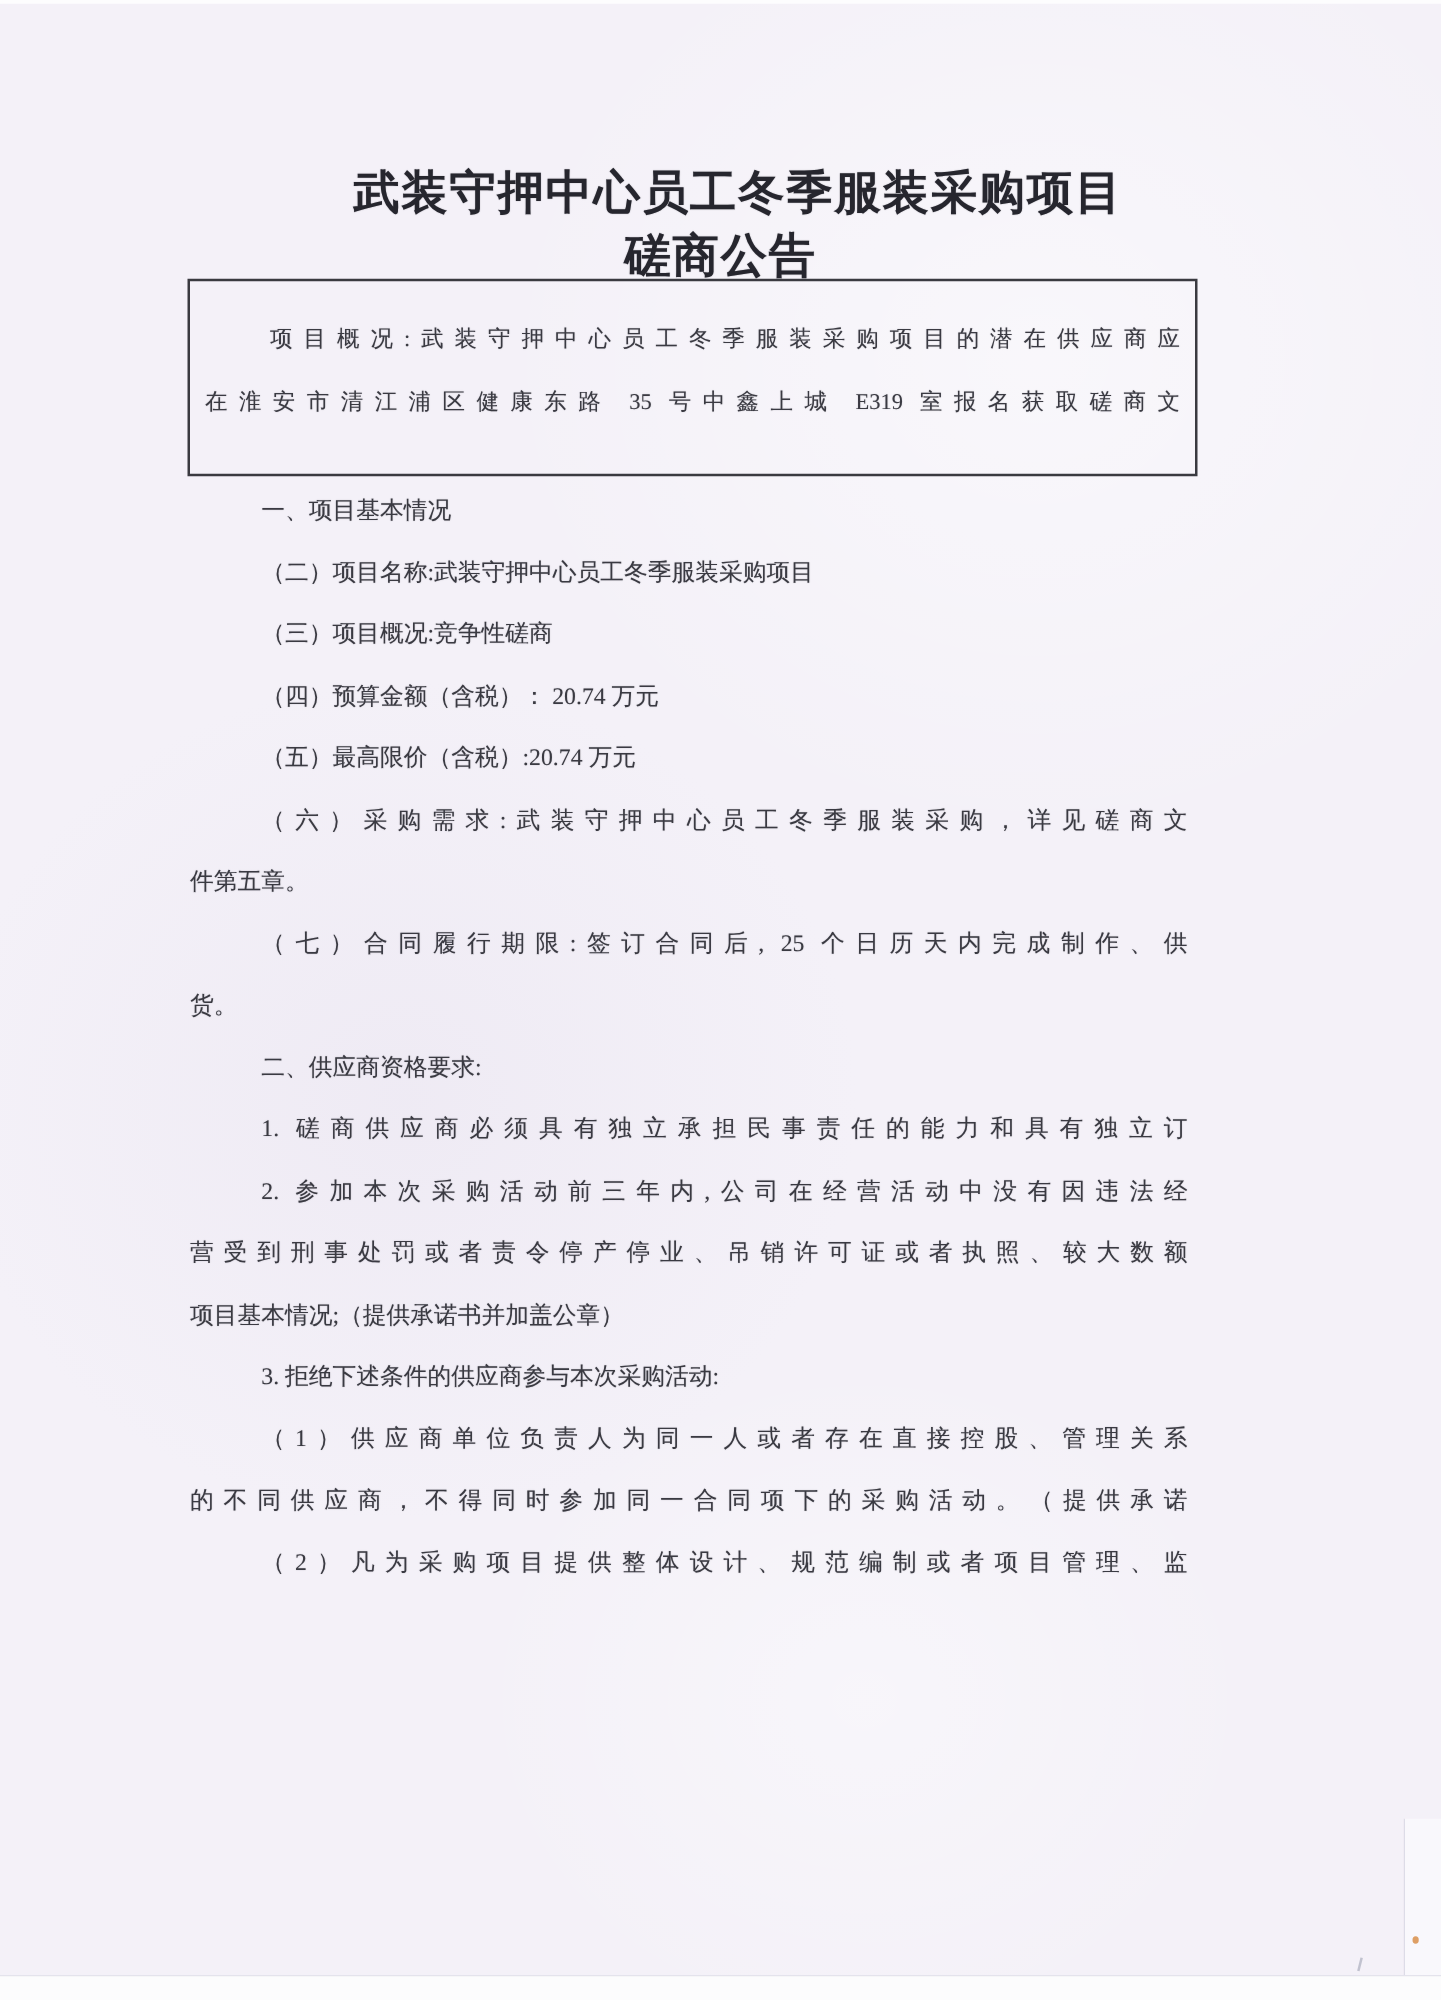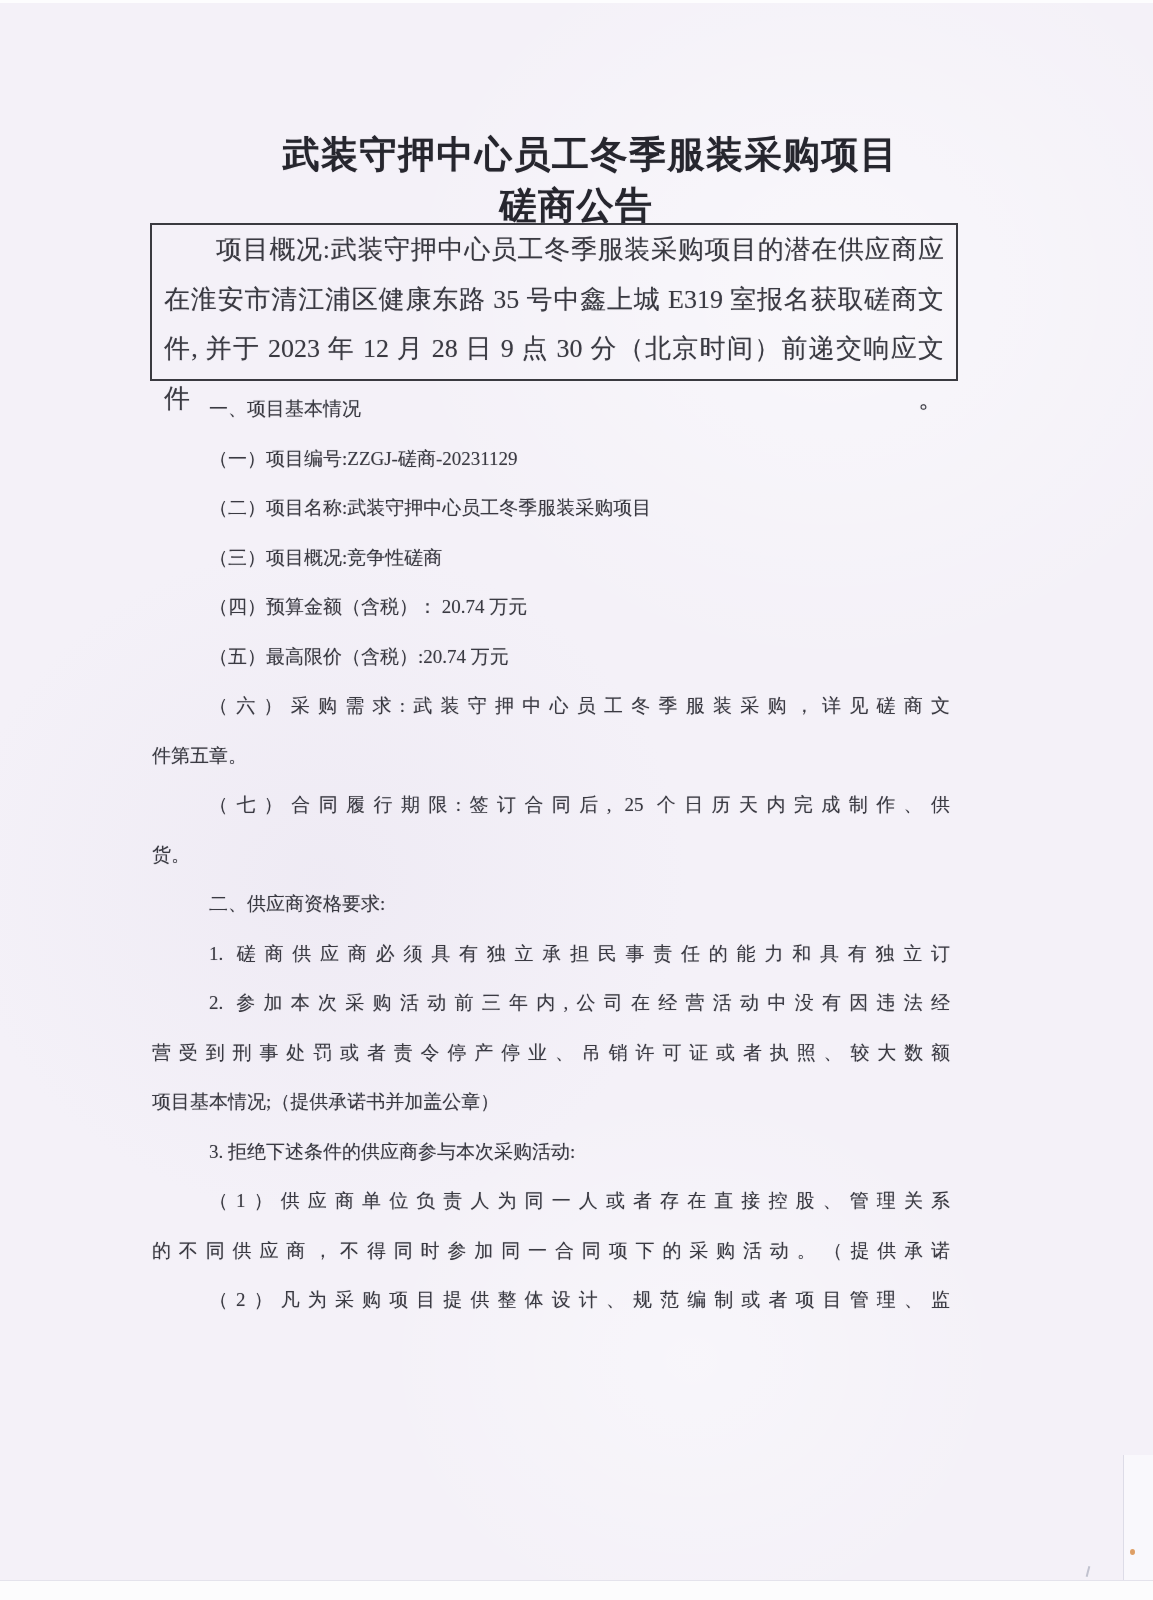--- a/index.html
+++ b/index.html
@@ -38,22 +38,22 @@
     letter-spacing:1.5px;
     color:var(--title-ink);
     text-shadow:0 0 1px rgba(38,38,46,.4);
   }
   .title-1{top:132px;margin-left:14px;}
   .title-2{top:183px;text-align:center;}
   .obox{
     position:absolute;left:150px;top:223px;
     width:808px;height:158px;
     border:2px solid var(--border);
-    padding:0 12px 0 12px;
-    font-size:26px;
+    padding:22px 12px 0 12px;
+    font-size:18px;
   }
   .obox .tline{line-height:49.5px;}
   .dbody{
     position:absolute;left:152px;top:384px;
     width:798px;
     font-size:19px;
   }
   .dbody .tline{line-height:49.5px;}
   .tline{
     text-align:justify;
@@ -92,26 +92,24 @@
 <div class="paper">
   <div class="scan-edge-top"></div>
 
   <h1 class="title title-1">武装守押中心员工冬季服装采购项目</h1>
 
   <h1 class="title title-2">磋商公告</h1>
 
   <div class="obox" id="obox">
       <div class="tline just" style="padding-left: 52px;">项目概况:武装守押中心员工冬季服装采购项目的潜在供应商应</div>
       <div class="tline just">在淮安市清江浦区健康东路 35 号中鑫上城 E319 室报名获取磋商文</div>
-      <div class="tline just">件, 并于 2023 年 12 月 28 日 9 点 30 分（北京时间）前递交响应文件。</div>
     </div>
 
   <div class="dbody" id="dbody">
       <div class="tline" style="padding-left: 57px;">一、项目基本情况</div>
-      <div class="tline" style="padding-left: 57px;">（一）项目编号:ZZGJ-磋商-20231129</div>
       <div class="tline" style="padding-left: 57px;">（二）项目名称:武装守押中心员工冬季服装采购项目</div>
       <div class="tline" style="padding-left: 57px;">（三）项目概况:竞争性磋商</div>
       <div class="tline" style="padding-left: 57px;">（四）预算金额（含税）： 20.74 万元</div>
       <div class="tline" style="padding-left: 57px;">（五）最高限价（含税）:20.74 万元</div>
       <div class="tline just" style="padding-left: 57px;">（六）采购需求:武装守押中心员工冬季服装采购，详见磋商文</div>
       <div class="tline">件第五章。</div>
       <div class="tline just" style="padding-left: 57px;">（七）合同履行期限:签订合同后, 25 个日历天内完成制作、供</div>
       <div class="tline">货。</div>
       <div class="tline" style="padding-left: 57px;">二、供应商资格要求:</div>
       <div class="tline just" style="padding-left: 57px;">1. 磋商供应商必须具有独立承担民事责任的能力和具有独立订</div>

